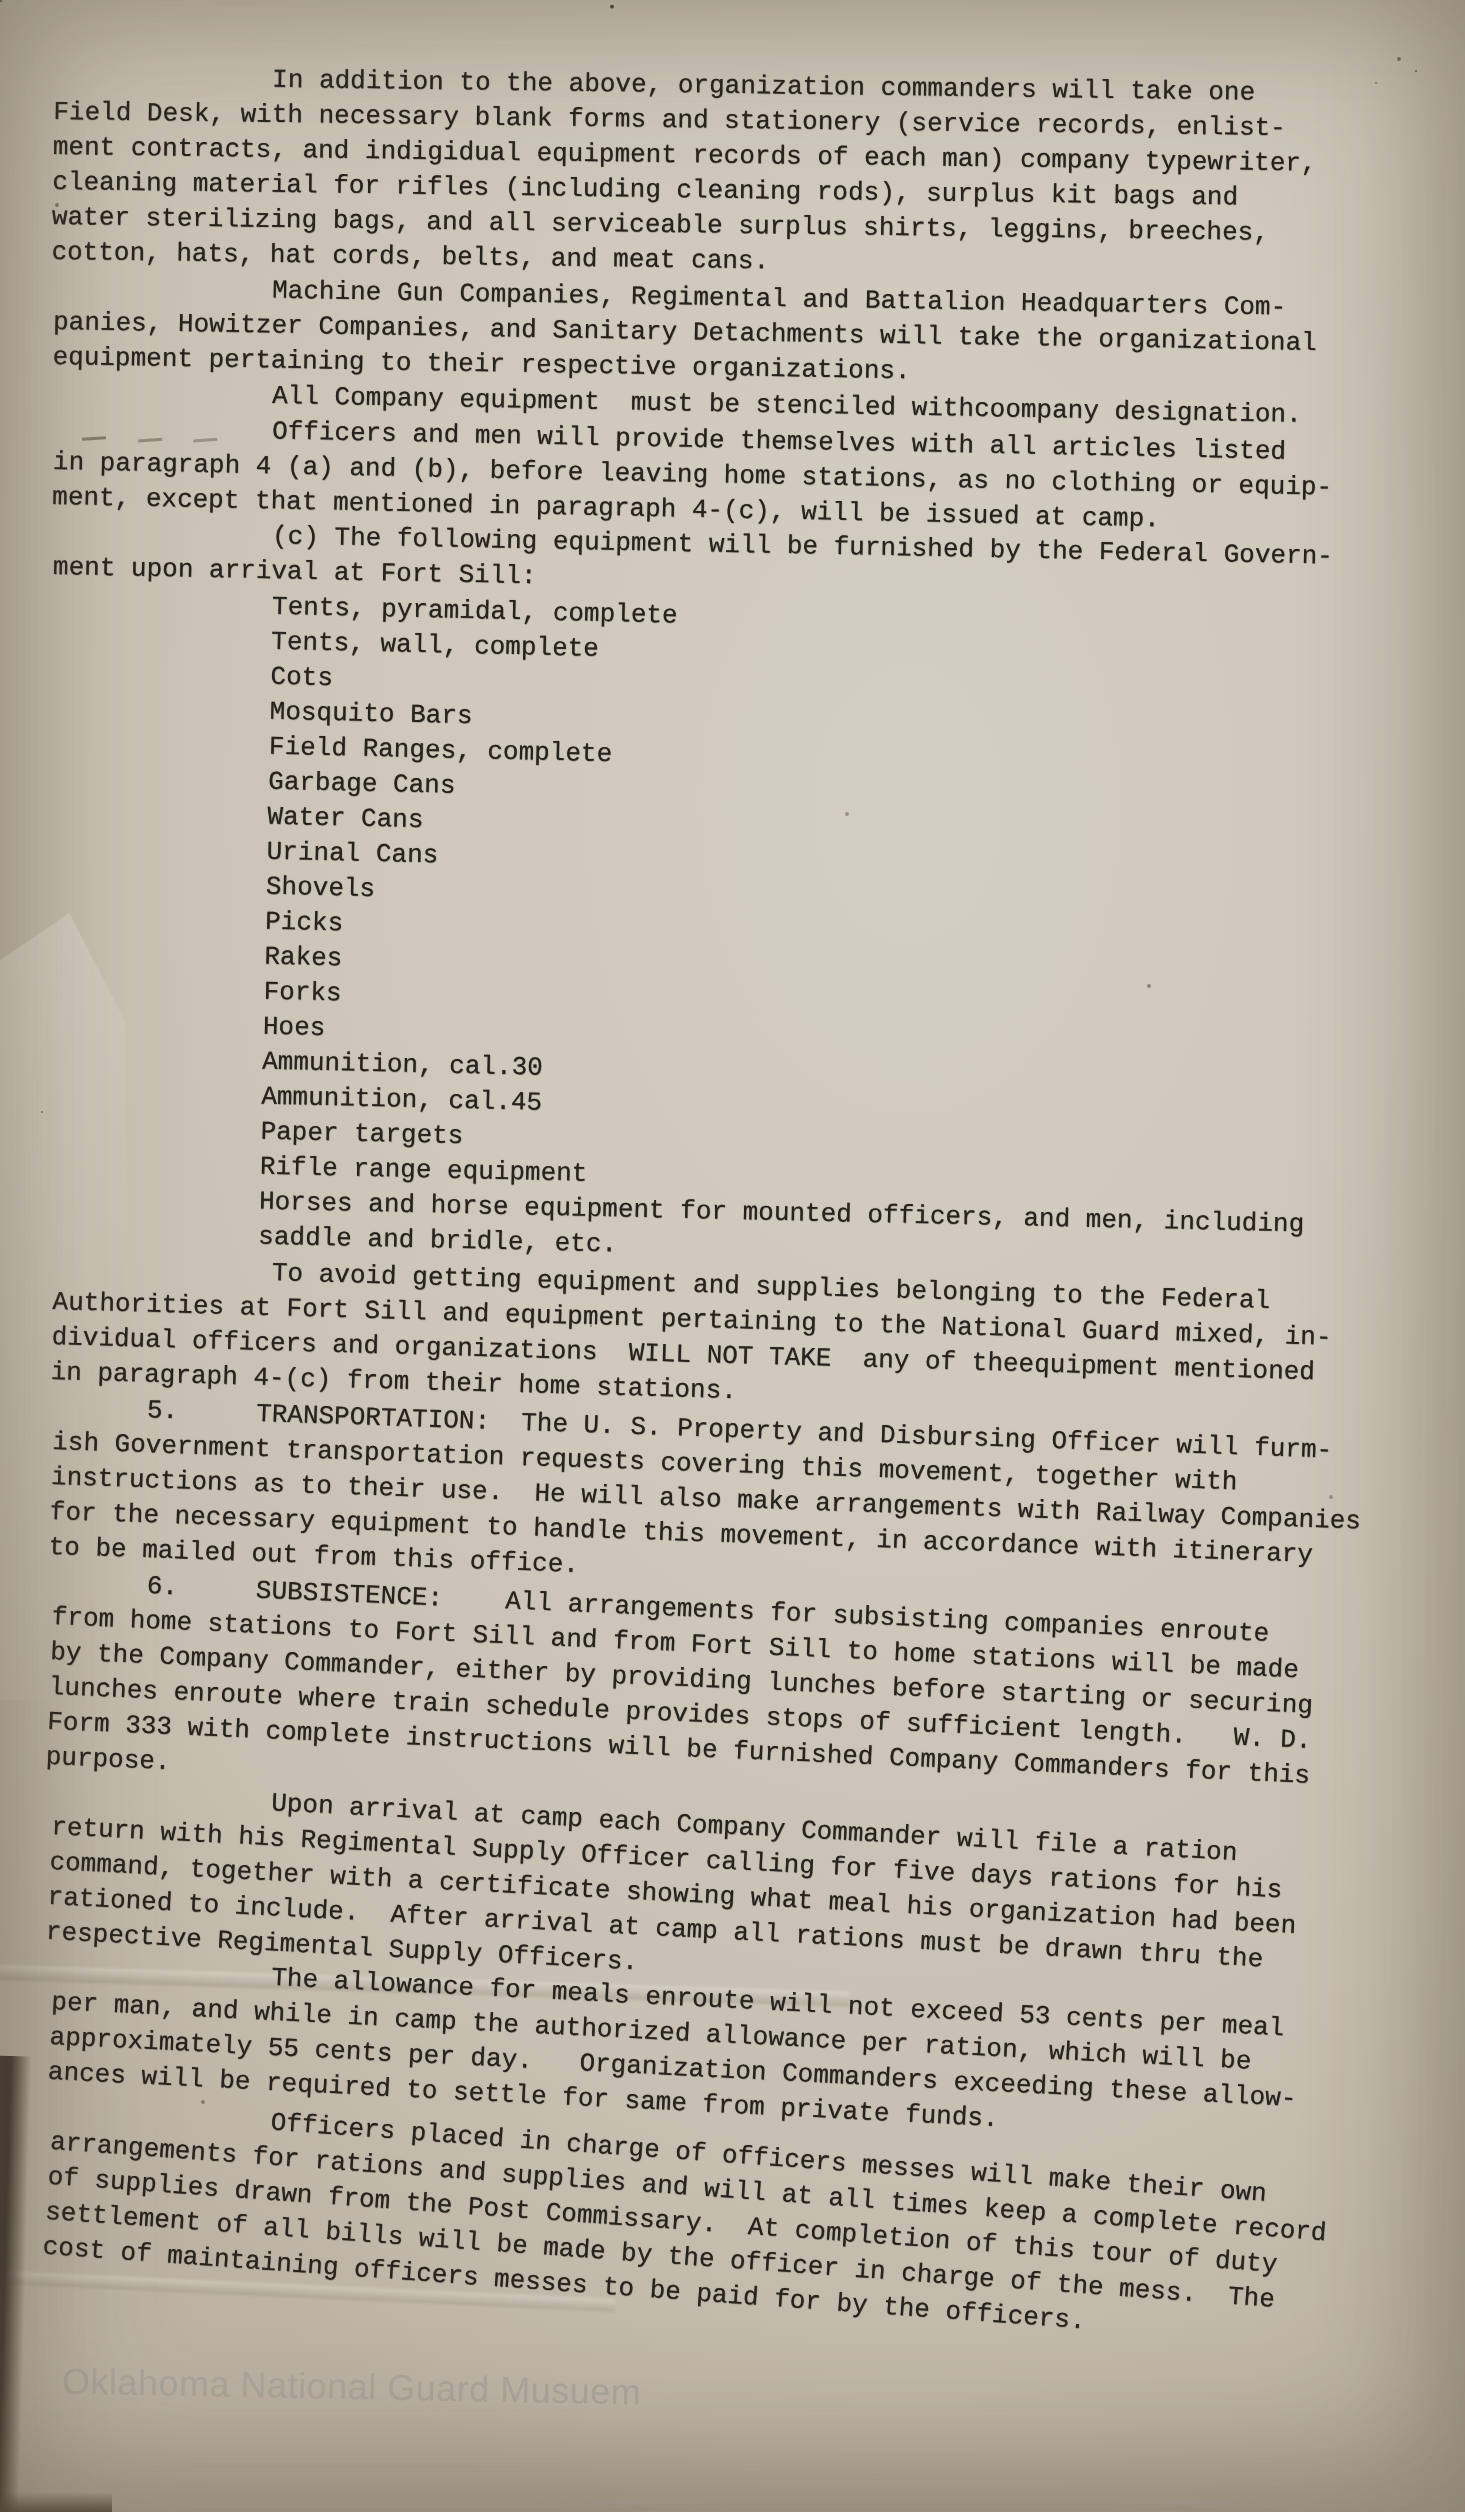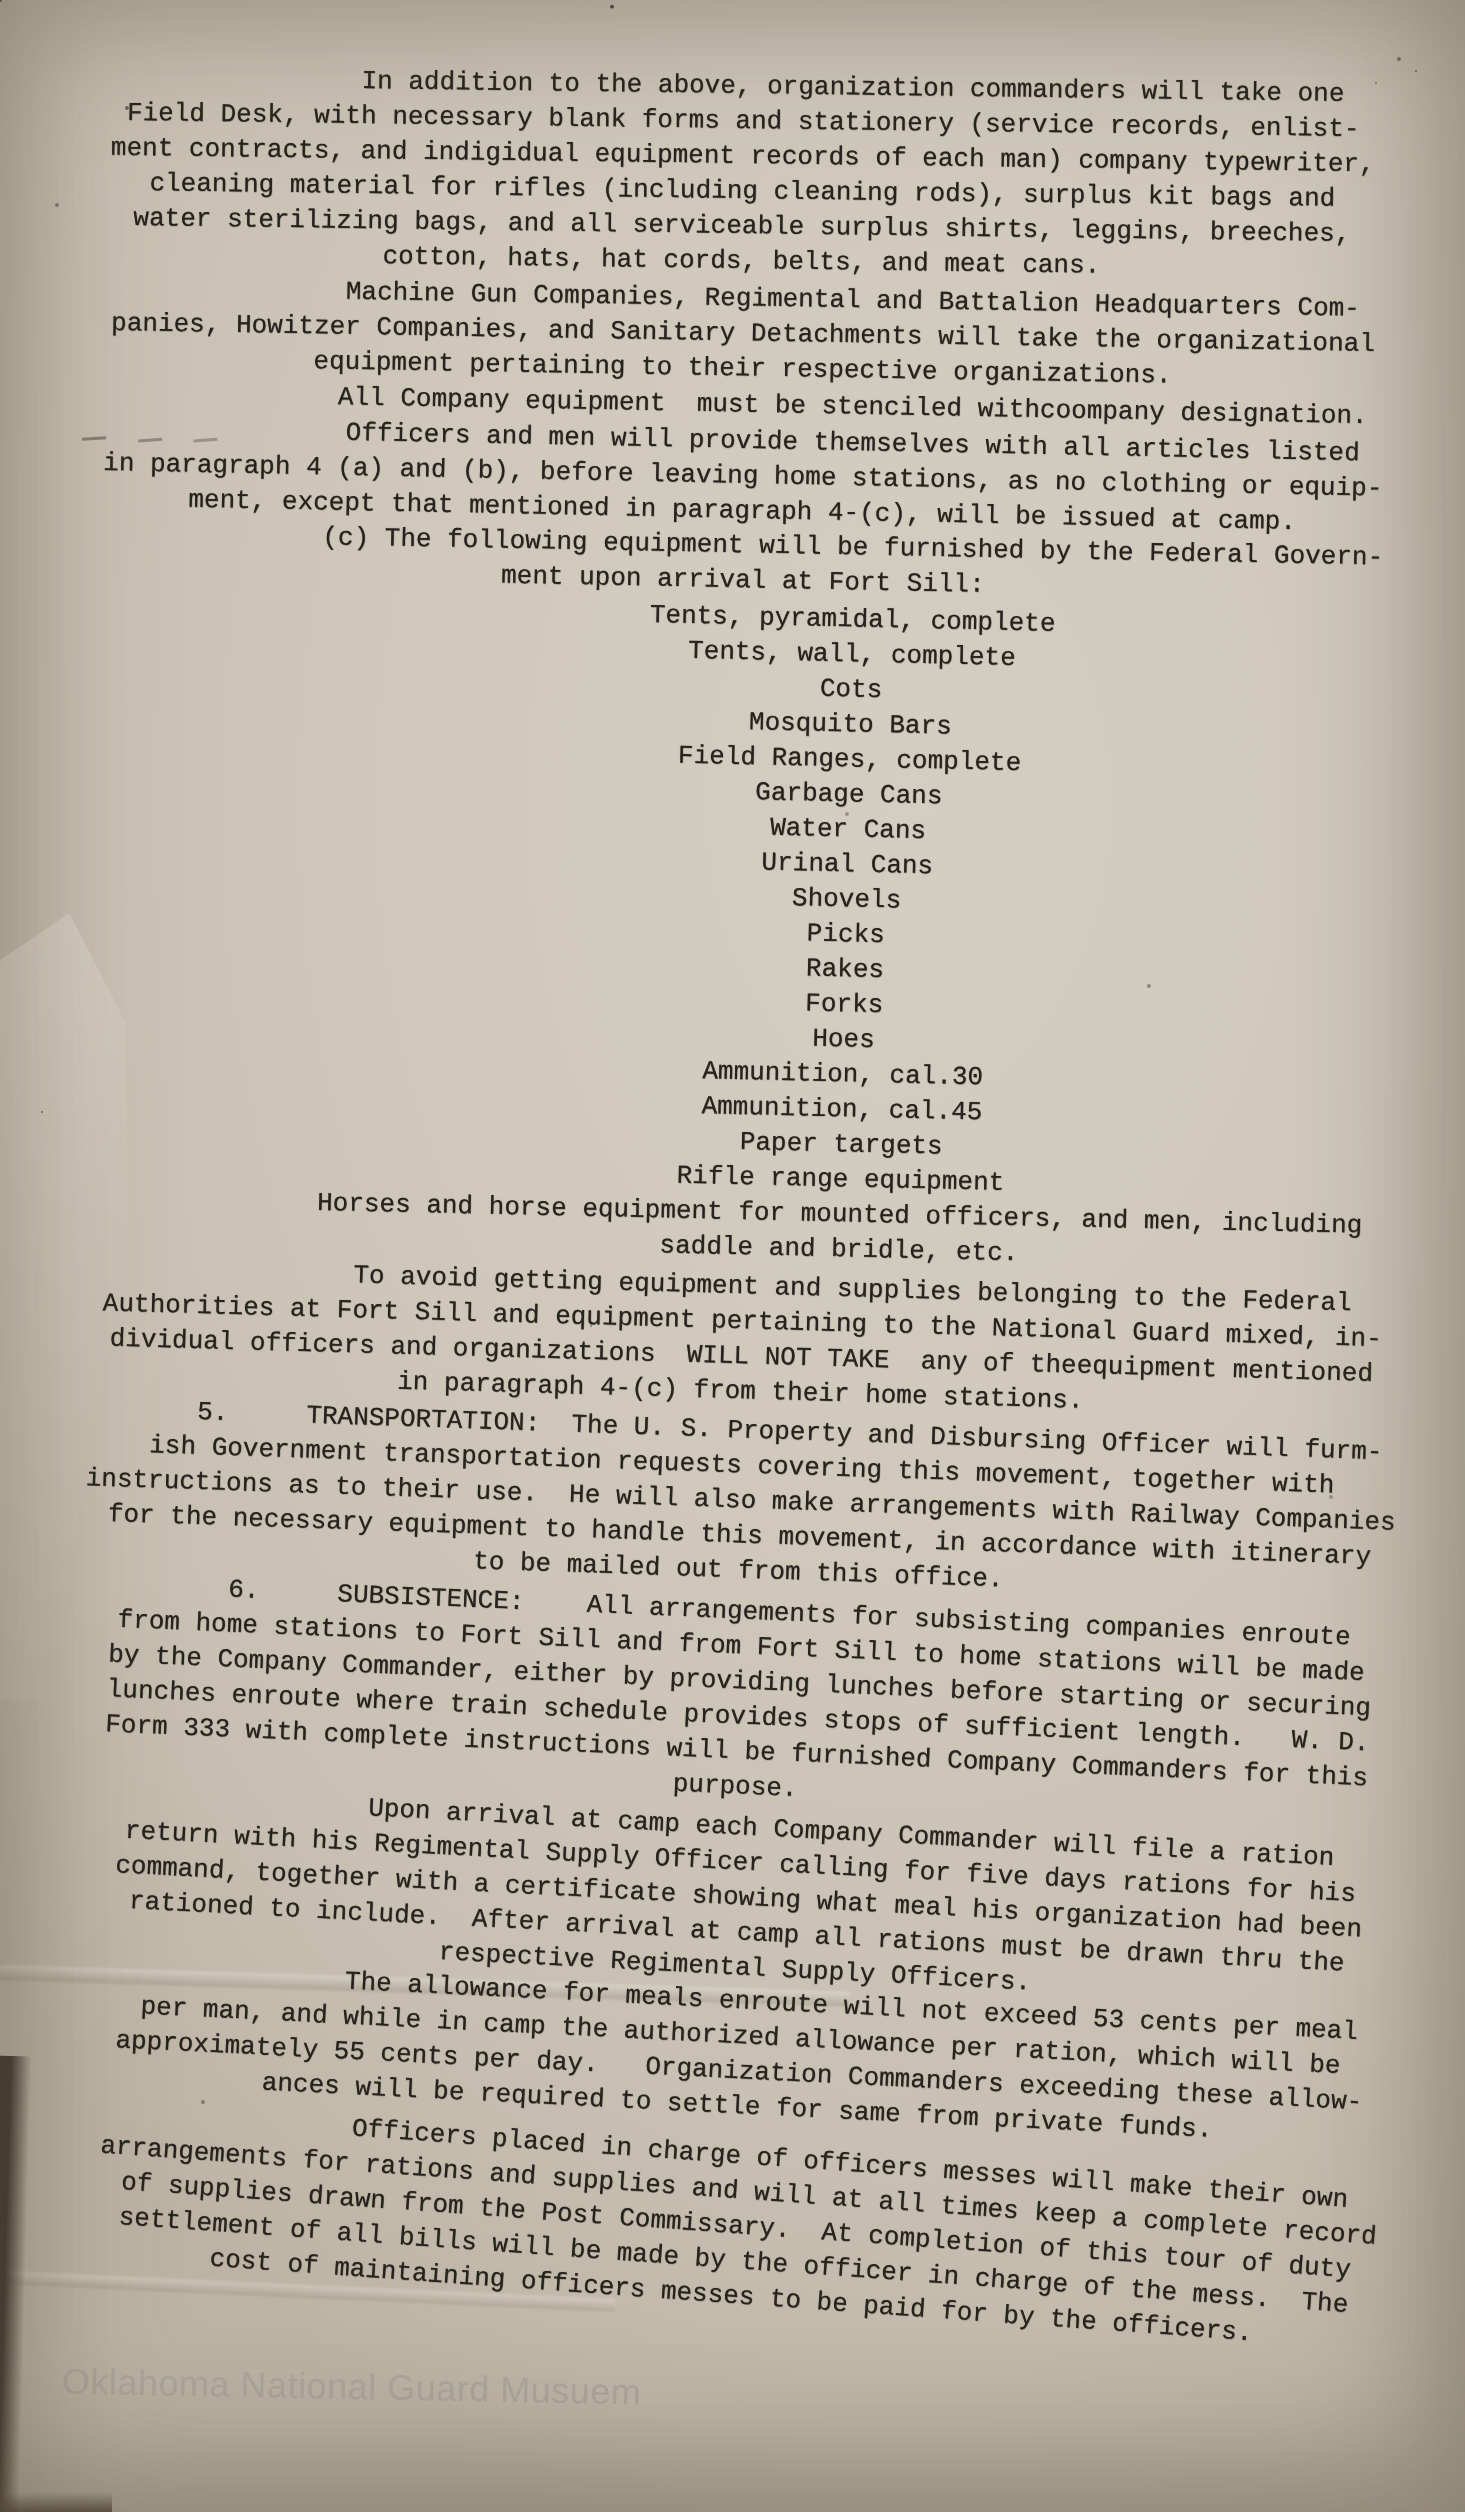--- a/index.html
+++ b/index.html
@@ -74,21 +74,21 @@
   
   .pencil-marks{
     position:absolute;left:82px;top:437px;width:141px;height:5.6px;pointer-events:none;
   }
   .pencil-marks::before{
     content:"";position:absolute;left:0;top:0;width:24px;height:2.8px;
     background:rgba(80,72,60,0.55);transform:rotate(-4deg);
     box-shadow:56px 5.6px 0 0 rgba(80,72,60,0.45), 111px 9.4px 0 0 rgba(80,72,60,0.40);
   }
   .content{
-    position:absolute;top:60px;left:54px;right:32px;text-align:center;
+    position:absolute;top:60px;left:54px;right:32px;
   }
   pre.para{
     margin:0;
     font-family:"Liberation Mono","DejaVu Sans Mono",monospace;
     font-size:26px;line-height:35px;
     color:#26221d;
     white-space:pre;
     text-shadow:0 0 0.9px rgba(38,32,26,0.55), 0.5px 0.7px 0.6px rgba(38,32,26,0.25);
     transform-origin:0 0;
   }

